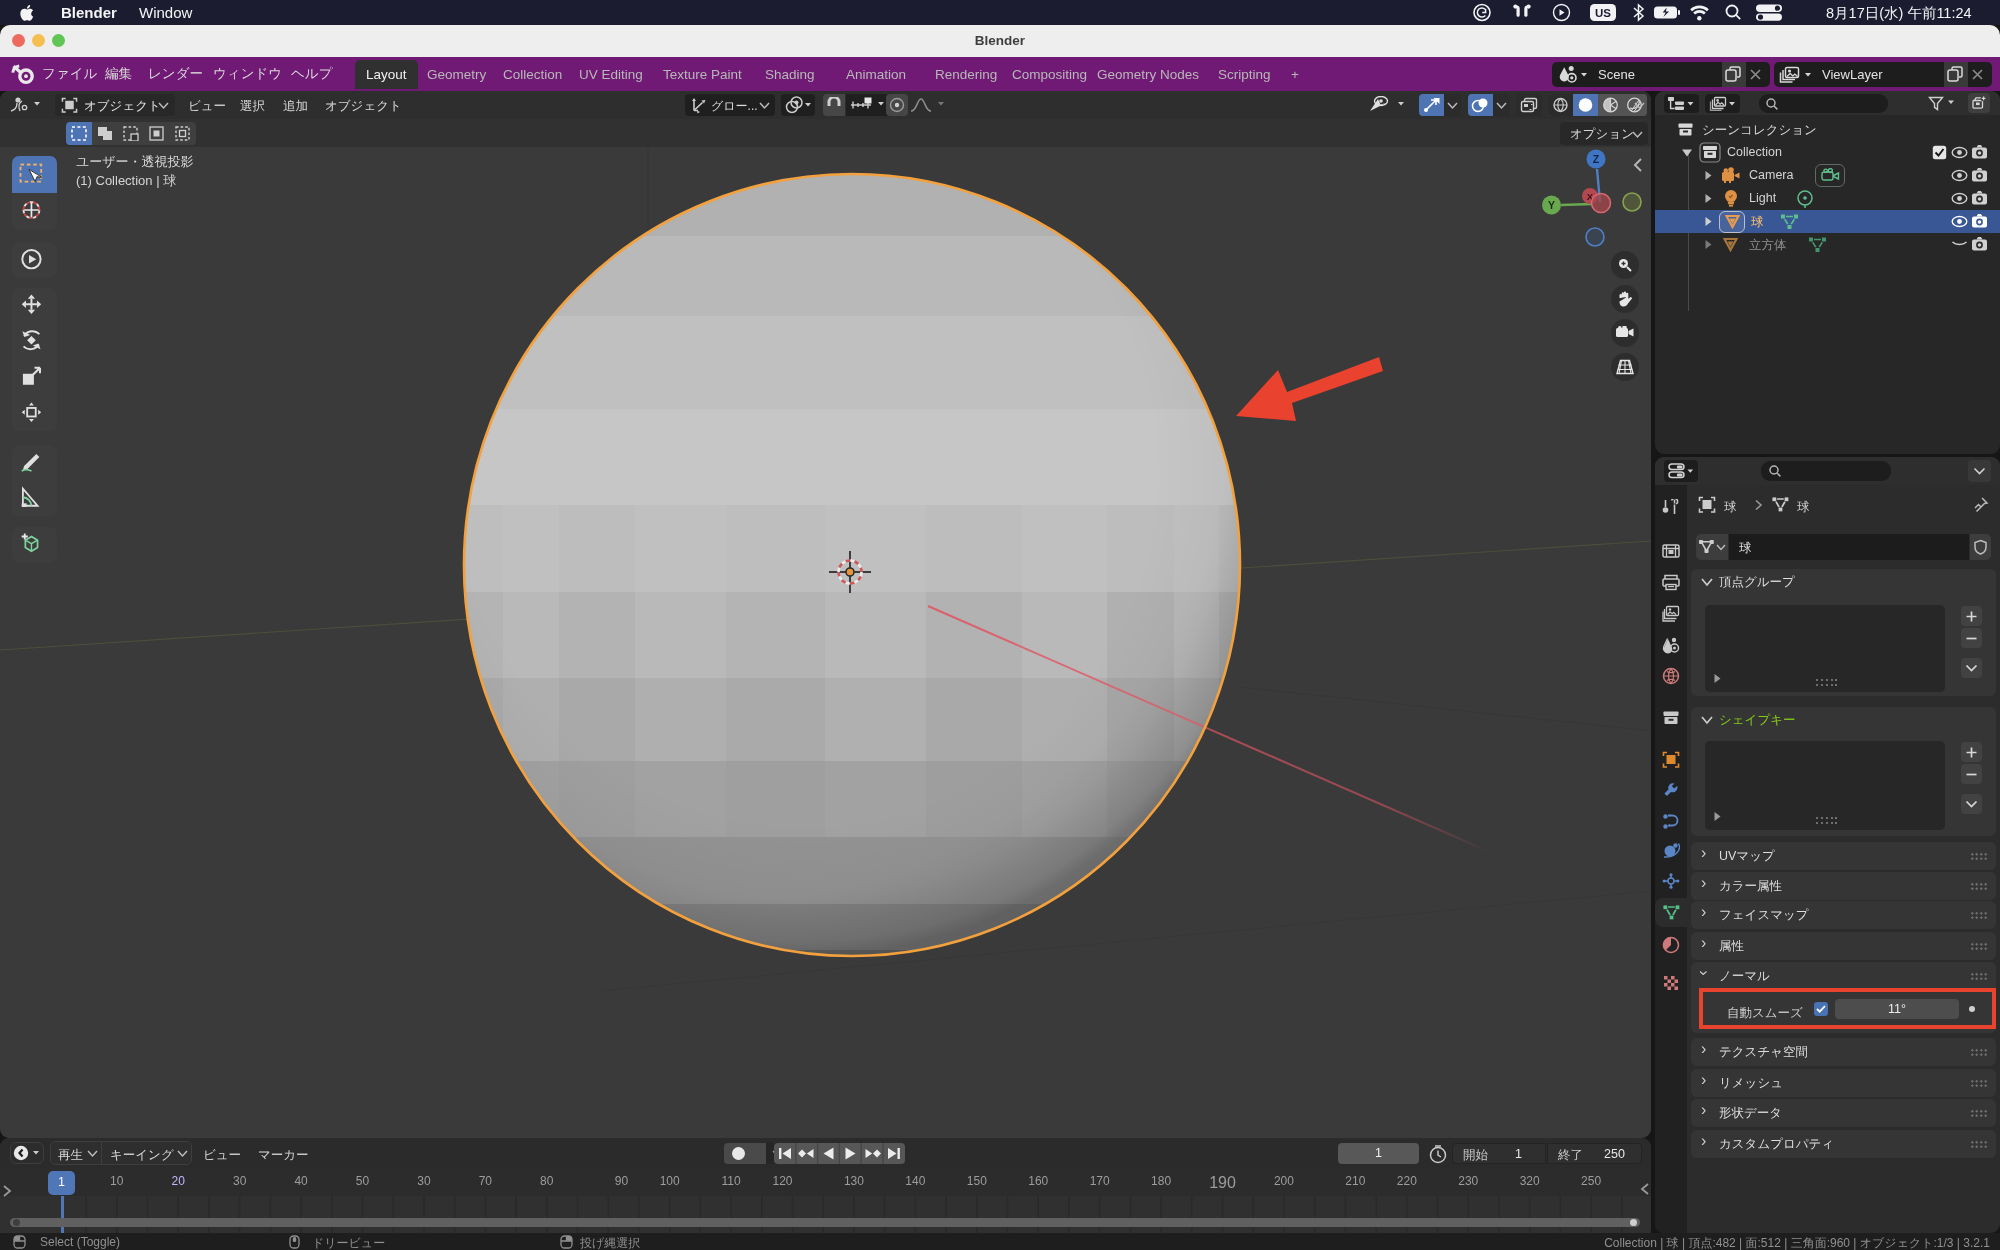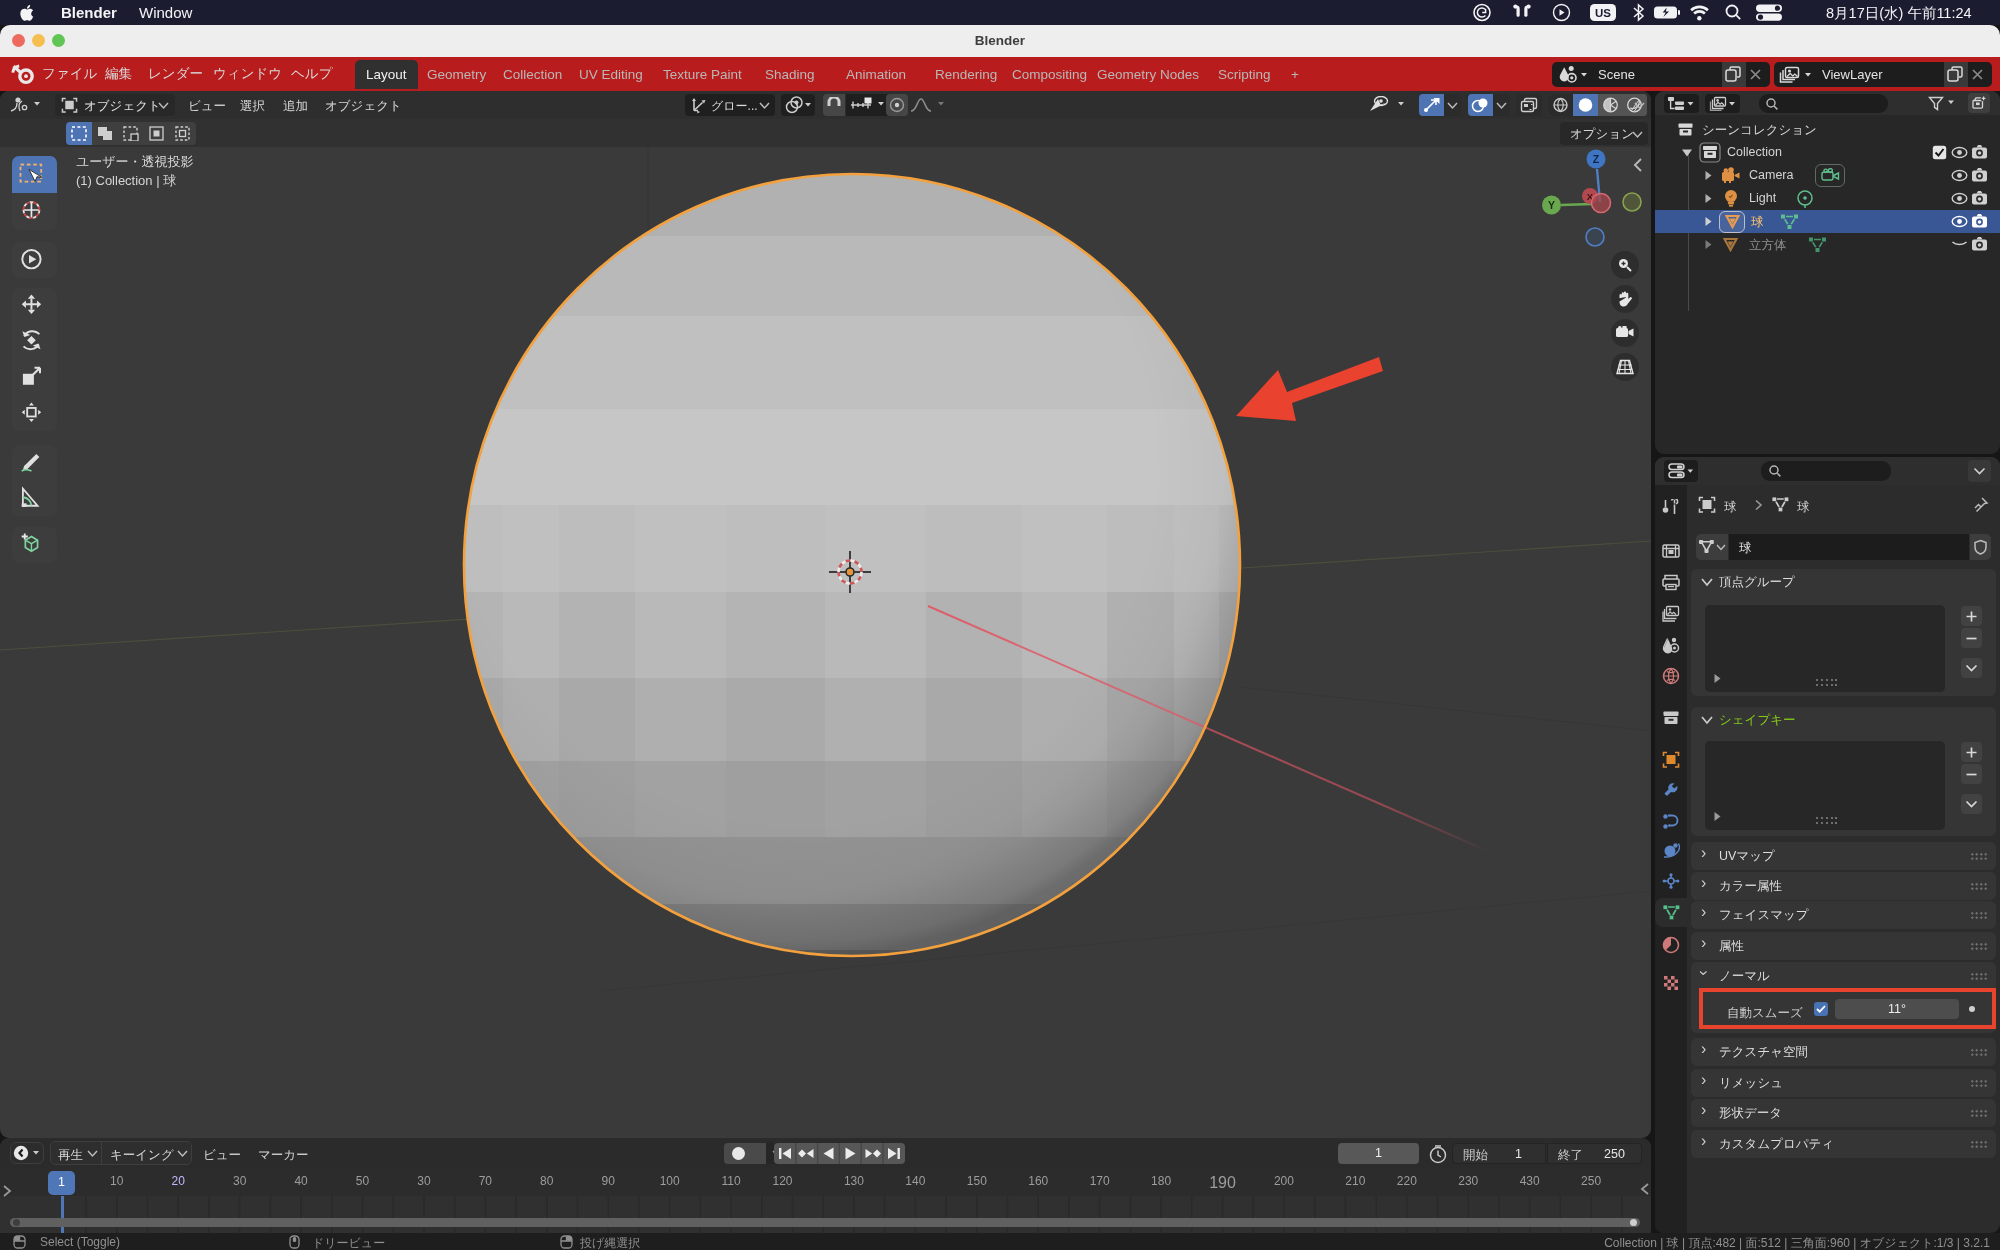--- a/index.html
+++ b/index.html
@@ -5,21 +5,21 @@
 html,body{width:2000px;height:1250px;overflow:hidden;background:#161616;font-family:"Liberation Sans",sans-serif}
 .abs{position:absolute}
 #app{position:absolute;top:0;left:0;width:2000px;height:1250px}
 
 #menubar{left:0;top:0;width:2000px;height:25px;background:#1b1c30;color:#f4f4f6;font-size:15px}
 #menubar .mi{position:absolute;top:4px}
 
 #titlebar{left:0;top:25px;width:2000px;height:32px;background:#efeeee;border-radius:10px 10px 0 0}
 .tl{position:absolute;top:9px;width:13px;height:13px;border-radius:50%}
 
-#topbar{left:0;top:57px;width:2000px;height:34px;background:#b91c1c;color:#d6d6d6;font-size:13.5px}
+#topbar{left:0;top:57px;width:2000px;height:34px;background:#701a75;color:#d6d6d6;font-size:13.5px}
 .tab{position:absolute;top:3px;height:29px;line-height:29px;padding:0 11px;color:#b8b8b8;font-size:13.5px}
 .tab.active{background:#303030;border-radius:5px 5px 0 0;color:#f0f0f0}
 .menu{position:absolute;top:8px;font-size:13.5px;color:#d9d9d9}
 
 #viewport{left:0;top:91px;width:1651px;height:1047px;background:#3a3a3a;border-radius:9px;overflow:hidden}
 #outliner{left:1655px;top:91px;width:345px;height:363px;background:#272727;border-radius:9px;overflow:hidden}
 #props{left:1655px;top:457px;width:345px;height:776px;background:#2c2c2c;border-radius:9px;overflow:hidden}
 #timeline{left:0;top:1138px;width:1651px;height:95px;background:#2b2b2b;border-radius:9px 9px 0 0;overflow:hidden}
 #statusbar{left:0;top:1233px;width:2000px;height:17px;background:#1e1e1e;color:#909090;font-size:12px}
 .hdr{position:absolute;left:0;top:0;width:100%;height:28px;background:#2e2e2e}
@@ -1208,36 +1208,36 @@
     </div>
 
     <div class="txt" style="left:96.787px;top:36px;width:40px;text-align:center;font-size:12px;color:#9d9d9d">10</div>
       <div class="txt" style="left:158.21699999999998px;top:36px;width:40px;text-align:center;font-size:12px;color:#c4b5fd">20</div>
       <div class="txt" style="left:219.647px;top:36px;width:40px;text-align:center;font-size:12px;color:#9d9d9d">30</div>
       <div class="txt" style="left:281.077px;top:36px;width:40px;text-align:center;font-size:12px;color:#9d9d9d">40</div>
       <div class="txt" style="left:342.507px;top:36px;width:40px;text-align:center;font-size:12px;color:#9d9d9d">50</div>
       <div class="txt" style="left:403.937px;top:36px;width:40px;text-align:center;font-size:12px;color:#9d9d9d">30</div>
       <div class="txt" style="left:465.36699999999996px;top:36px;width:40px;text-align:center;font-size:12px;color:#9d9d9d">70</div>
       <div class="txt" style="left:526.797px;top:36px;width:40px;text-align:center;font-size:12px;color:#9d9d9d">80</div>
-      <div class="txt" style="left:588.227px;top:36px;width:40px;text-align:center;font-size:12px;color:#9d9d9d">90</div>
+      <div class="txt" style="left:588.227px;top:36px;width:40px;text-align:right;font-size:12px;color:#9d9d9d">90</div>
       <div class="txt" style="left:649.6569999999999px;top:36px;width:40px;text-align:center;font-size:12px;color:#9d9d9d">100</div>
       <div class="txt" style="left:711.087px;top:36px;width:40px;text-align:center;font-size:12px;color:#9d9d9d">110</div>
       <div class="txt" style="left:772.5169999999999px;top:36px;width:40px;font-size:12px;color:#9d9d9d">120</div>
       <div class="txt" style="left:833.947px;top:36px;width:40px;text-align:center;font-size:12px;color:#9d9d9d">130</div>
       <div class="txt" style="left:895.377px;top:36px;width:40px;text-align:center;font-size:12px;color:#9d9d9d">140</div>
       <div class="txt" style="left:956.807px;top:36px;width:40px;text-align:center;font-size:12px;color:#9d9d9d">150</div>
       <div class="txt" style="left:1018.2370000000001px;top:36px;width:40px;text-align:center;font-size:12px;color:#9d9d9d">160</div>
       <div class="txt" style="left:1079.667px;top:36px;width:40px;text-align:center;font-size:12px;color:#9d9d9d">170</div>
       <div class="txt" style="left:1141.097px;top:36px;width:40px;text-align:center;font-size:12px;color:#9d9d9d">180</div>
       <div class="txt" style="left:1202.527px;top:36px;width:40px;text-align:center;font-size:16px;color:#9d9d9d">190</div>
       <div class="txt" style="left:1263.9569999999999px;top:36px;width:40px;text-align:center;font-size:12px;color:#9d9d9d">200</div>
       <div class="txt" style="left:1325.387px;top:36px;width:40px;text-align:right;font-size:12px;color:#9d9d9d">210</div>
       <div class="txt" style="left:1386.817px;top:36px;width:40px;text-align:center;font-size:12px;color:#9d9d9d">220</div>
       <div class="txt" style="left:1448.2469999999998px;top:36px;width:40px;text-align:center;font-size:12px;color:#9d9d9d">230</div>
-      <div class="txt" style="left:1509.677px;top:36px;width:40px;text-align:center;font-size:12px;color:#9d9d9d">430</div>
+      <div class="txt" style="left:1509.677px;top:36px;width:40px;text-align:center;font-size:12px;color:#9d9d9d">320</div>
       <div class="txt" style="left:1571.107px;top:36px;width:40px;text-align:center;font-size:12px;color:#9d9d9d">250</div>
 
     <div class="abs" style="left:61px;top:58px;width:2.5px;height:37px;background:#4f77b8"></div>
     <div class="vbtn" style="left:48px;top:33px;width:27px;height:24px;background:#4f77b8;border-radius:5px">
       <div class="txt" style="left:0;top:4px;width:27px;text-align:center;font-size:12.5px;color:#fff">1</div>
     </div>
 
     <div class="abs" style="left:10px;top:80px;width:1630px;height:9px;background:#606060;border-radius:5px"></div>
     <div class="abs" style="left:13px;top:81px;width:7px;height:7px;border-radius:50%;background:#3e3e3e"></div>
     <div class="abs" style="left:1630px;top:81px;width:7px;height:7px;border-radius:50%;background:#cfcfcf"></div>

